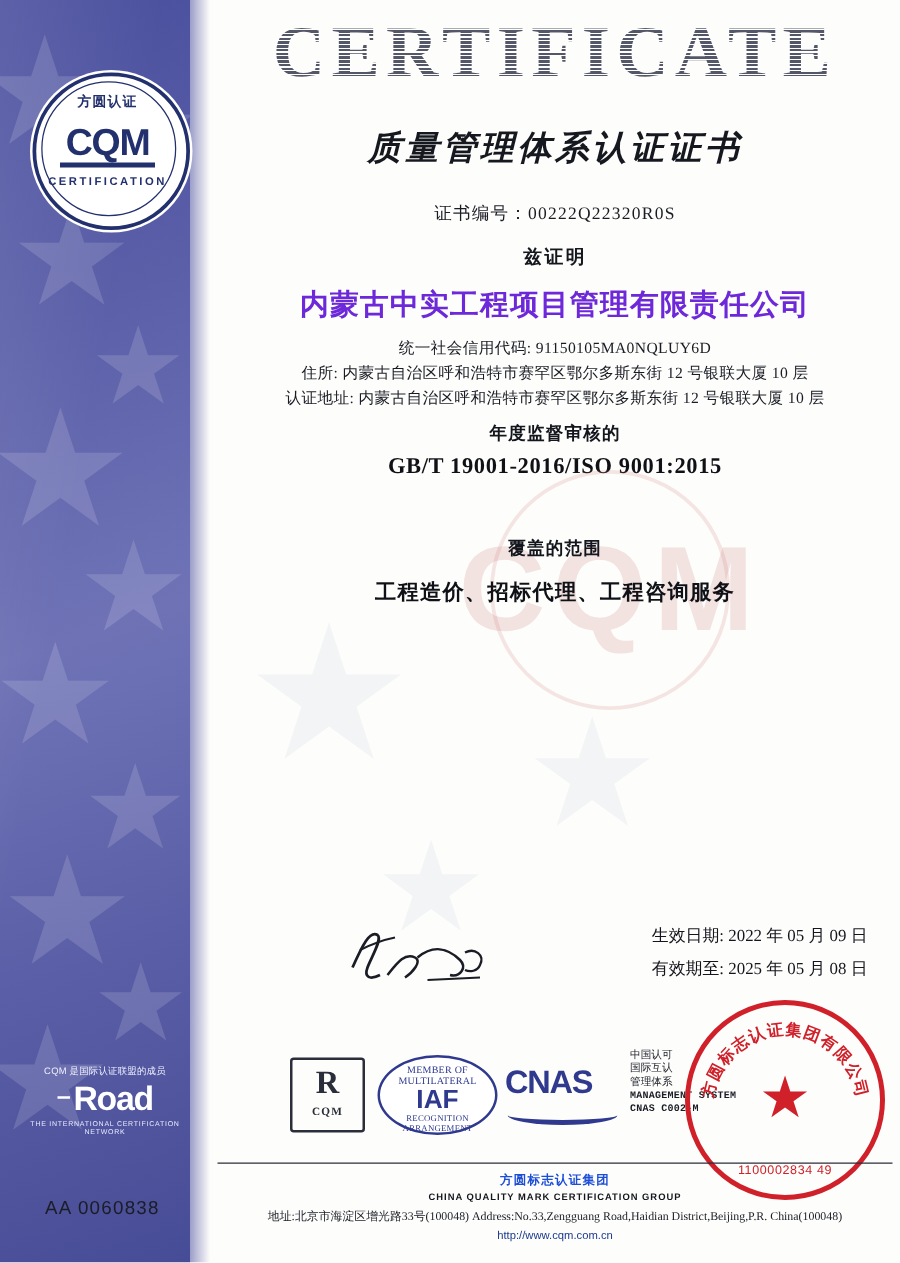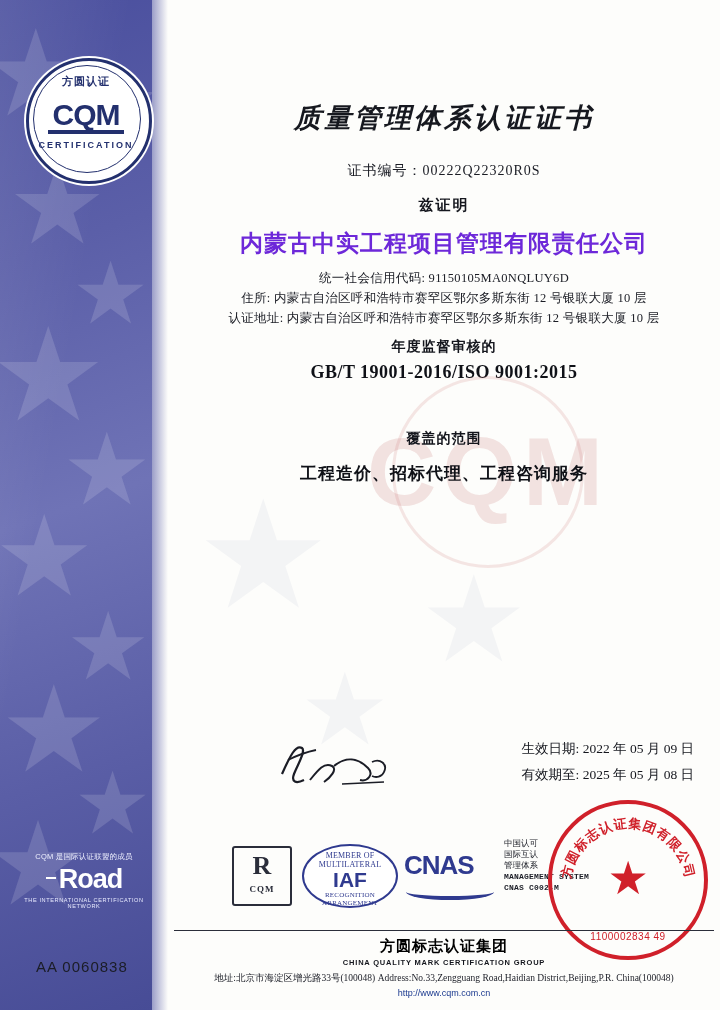--- a/index.html
+++ b/index.html
@@ -245,21 +245,21 @@
     position:absolute;left:272px;top:736px;width:140px;height:56px;
   }
   
   .footer{
     position:absolute;left:168px;top:930px;width:552px;text-align:center;
   }
   .footer .rule{
     width:540px;height:1px;background:#2b2e3a;margin:0 auto 6px auto;
   }
   .footer .fname{
-    font-size:15px;font-weight:bold;color:#000000;letter-spacing:1px;
+    font-size:10px;font-weight:bold;color:#1d4ed8;letter-spacing:1px;
   }
   .footer .fen{
     font-size:7.5px;font-weight:bold;color:#14161d;letter-spacing:0.8px;margin-top:2px;
     font-family:"Liberation Sans", sans-serif;
   }
   .footer .faddr{
     font-size:9.5px;color:#1b1d26;margin-top:5px;
   }
   .footer .fweb{
     font-size:9px;color:#1b3a8f;margin-top:3px;
@@ -294,20 +294,23 @@
     <div class="outer"></div>
     <div class="inner"></div>
     <div class="top-cn">方圆认证</div>
     <div class="cqm">CQM</div>
     <div class="bar"></div>
     <div class="bottom-en">CERTIFICATION</div>
   </div>
 
   <div class="content">
 
+    <div class="cert-word">
+      <span>CERTIFICATE</span>
+    </div>
 
     <div class="title-cn">质量管理体系认证证书</div>
 
     <div class="certno">
       <span>证书编号：</span><span>00222Q22320R0S</span>
     </div>
 
     <div class="certify">兹证明</div>
 
     <div class="company">内蒙古中实工程项目管理有限责任公司</div>

